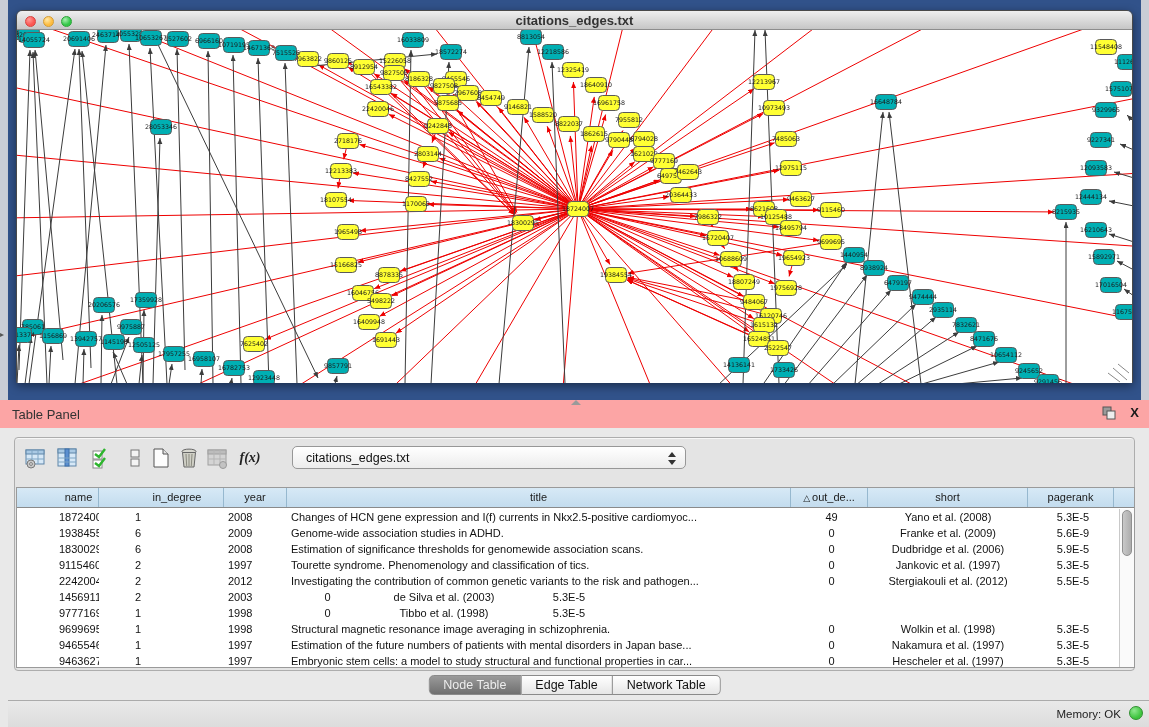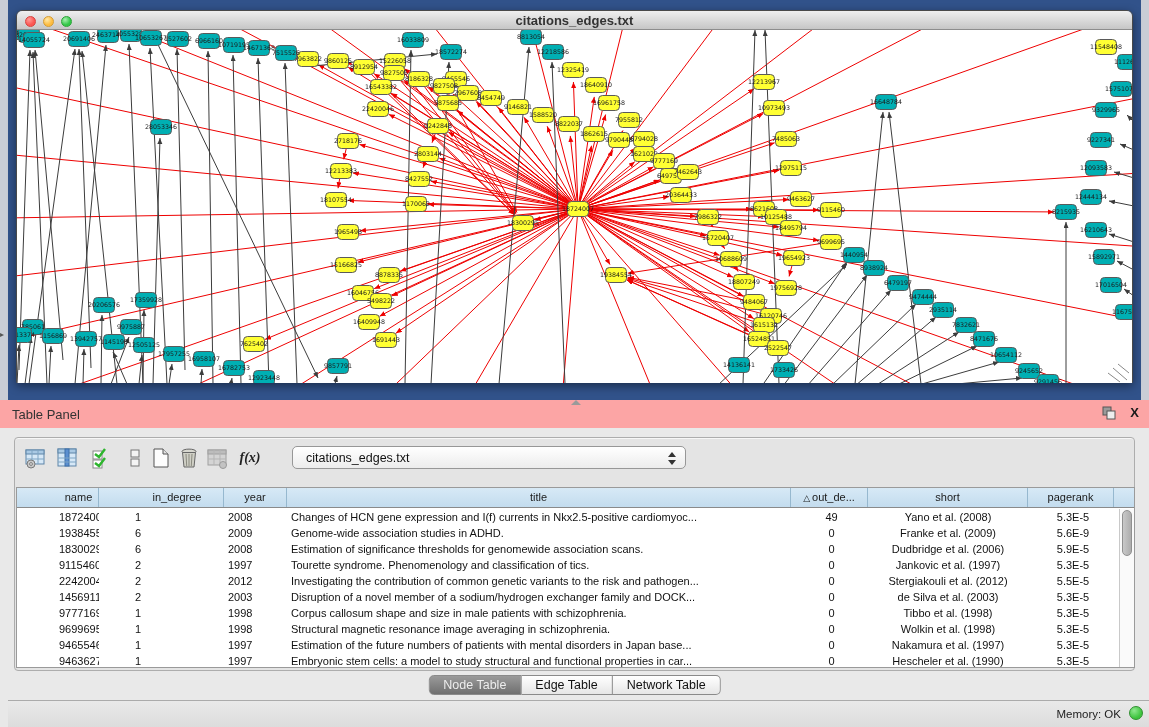--- a/index.html
+++ b/index.html
@@ -931,30 +931,28 @@
               <div class="td c2">2012</div>
               <div class="td c3">Investigating the contribution of common genetic variants to the risk and pathogen...</div>
               <div class="td c4">0</div>
               <div class="td c5">Stergiakouli et al. (2012)</div>
               <div class="td c6">5.5E-5</div>
             </div>
             <div class="tr">
               <div class="td c0">14569117</div>
               <div class="td c1">2</div>
               <div class="td c2">2003</div>
-              <div class="td c3">Disruption of a novel member of a sodium/hydrogen exchanger family and DOCK...</div>
               <div class="td c4">0</div>
               <div class="td c5">de Silva et al. (2003)</div>
               <div class="td c6">5.3E-5</div>
             </div>
             <div class="tr">
               <div class="td c0">9777169</div>
               <div class="td c1">1</div>
               <div class="td c2">1998</div>
-              <div class="td c3">Corpus callosum shape and size in male patients with schizophrenia.</div>
               <div class="td c4">0</div>
               <div class="td c5">Tibbo et al. (1998)</div>
               <div class="td c6">5.3E-5</div>
             </div>
             <div class="tr">
               <div class="td c0">9699695</div>
               <div class="td c1">1</div>
               <div class="td c2">1998</div>
               <div class="td c3">Structural magnetic resonance image averaging in schizophrenia.</div>
               <div class="td c4">0</div>
@@ -969,21 +967,21 @@
               <div class="td c4">0</div>
               <div class="td c5">Nakamura et al. (1997)</div>
               <div class="td c6">5.3E-5</div>
             </div>
             <div class="tr">
               <div class="td c0">9463627</div>
               <div class="td c1">1</div>
               <div class="td c2">1997</div>
               <div class="td c3">Embryonic stem cells: a model to study structural and functional properties in car...</div>
               <div class="td c4">0</div>
-              <div class="td c5">Hescheler et al. (1990)</div>
+              <div class="td c5">Hescheler et al. (1997)</div>
               <div class="td c6">5.3E-5</div>
             </div>
           </div>
         <div class="vscroll">
           <div class="vthumb"></div>
         </div>
       </div>
     </div>
 
     <div class="tabs" id="tabs">

